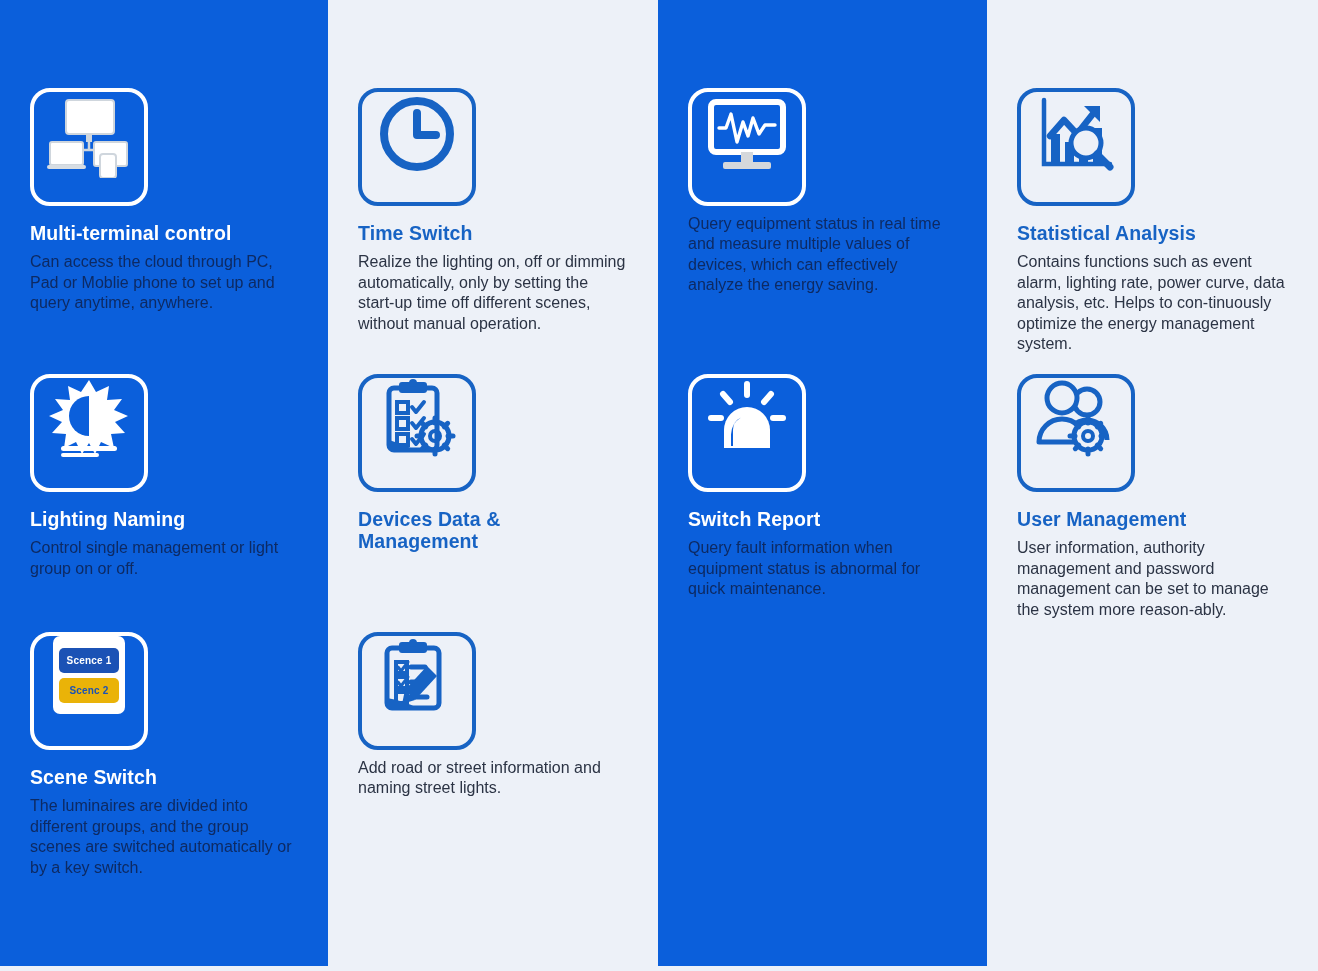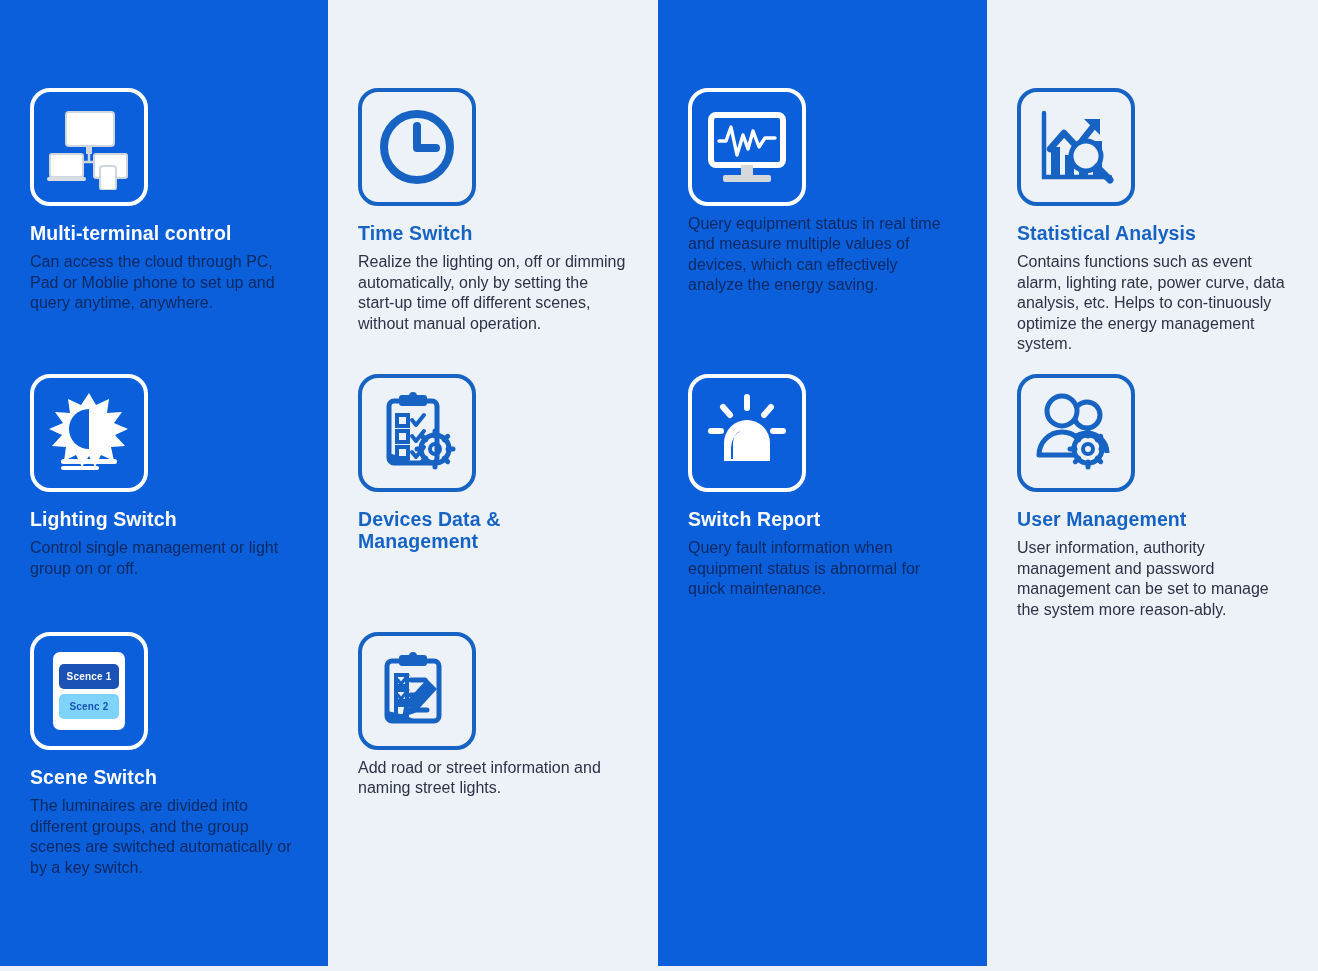--- a/index.html
+++ b/index.html
@@ -35,21 +35,21 @@
     box-sizing:border-box;
   }
 
   .card{position:absolute;left:30px;right:32px;}
 
   
   .iconbox{
     width:118px;height:118px;
     border-radius:20px;
     box-sizing:border-box;
-    display:flex;align-items:center;justify-content:center;
+    display:flex;align-items:flex-start;justify-content:center;
   }
   .col-blue .iconbox{border:4px solid #ffffff;}
   .col-light .iconbox{border:4px solid #1763c4;}
 
   .iconbox svg{display:block;}
 
   .title{
     font-weight:bold;
     font-size:19.5px;
     letter-spacing:0.1px;
@@ -80,21 +80,21 @@
     display:flex;flex-direction:column;
     align-items:center;justify-content:center;
     gap:5px;
   }
   .scene-chip{
     width:60px;height:25px;border-radius:5px;
     display:flex;align-items:center;justify-content:center;
     font-size:10px;font-weight:bold;letter-spacing:0.2px;
   }
   .scene-chip.on{background:#1b52b5;color:#ffffff;}
-  .scene-chip.off{background:#7dd3fc;color:#1b52b5;}
+  .scene-chip.off{background:#eab308;color:#1b52b5;}
 </style>
 </head>
 <body>
 
 <div id="board">
 
   <div class="col c1 col-blue">
     <div class="cards">
 
       <div class="card" style="top:88px;">
@@ -118,21 +118,21 @@
 
       <div class="card" style="top:374px;">
         <div class="iconbox">
           <svg width="84" height="84" viewBox="0 0 84 84">
             <path fill="#ffffff" d="M42 2 L49 14 L62 8 L60 22 L75 21 L67 32 L81 38 L68 44 L78 55 L64 56 L67 70 L54 64 L48 76 L42 65 L35 76 L29 64 L17 70 L19 56 L5 55 L15 44 L2 38 L16 32 L8 21 L23 22 L21 8 L34 14 Z"></path>
             <path fill="#0b5fdb" d="M42 18 A20 20 0 0 0 42 58 Z"></path>
             <rect x="14" y="68" width="56" height="5" rx="2.5" fill="#ffffff"></rect>
             <rect x="14" y="75" width="38" height="4" rx="2" fill="#ffffff"></rect>
           </svg>
         </div>
-        <div class="title">Lighting Switch</div>
+        <div class="title">Lighting Naming</div>
         <div class="desc">Control single management or light group on or off.</div>
       </div>
 
       <div class="card" style="top:632px;">
         <div class="iconbox">
           <div class="scene-panel">
             <div class="scene-chip on">Scence 1</div>
             <div class="scene-chip off">Scenc  2</div>
           </div>
         </div>

